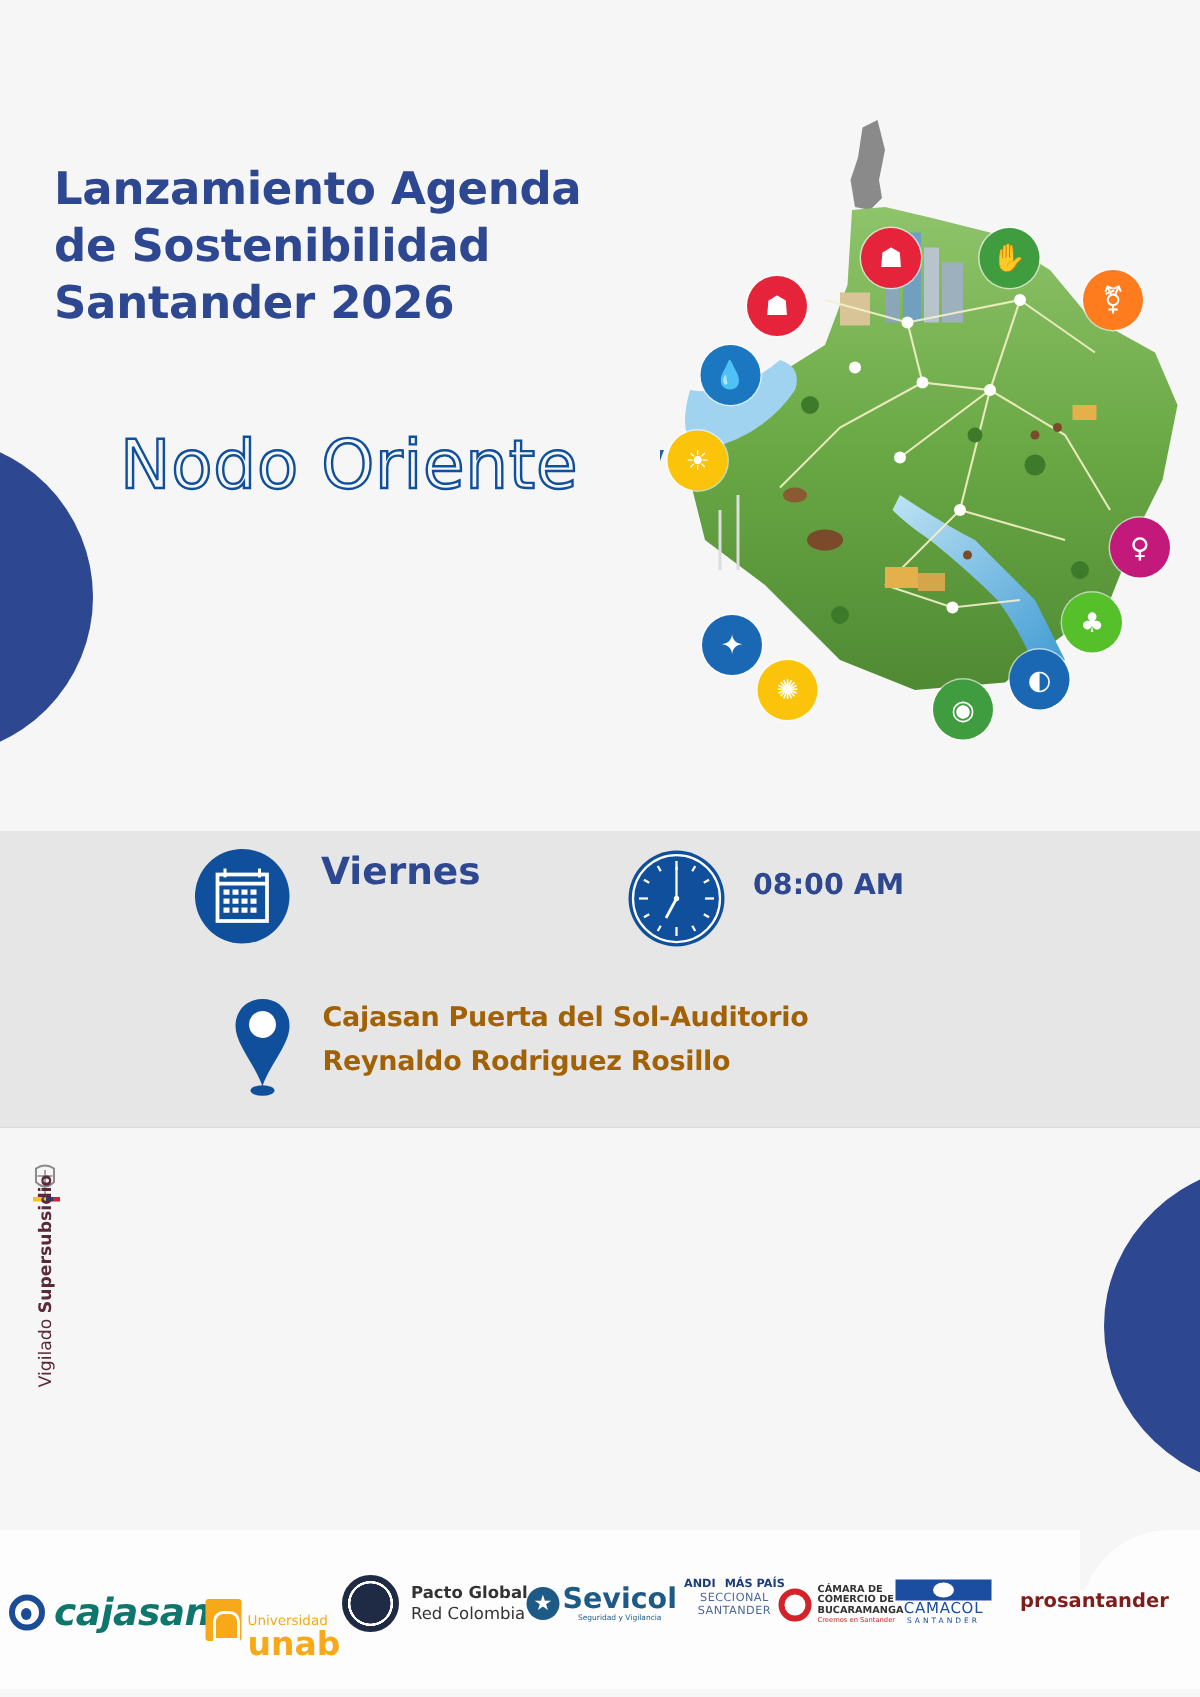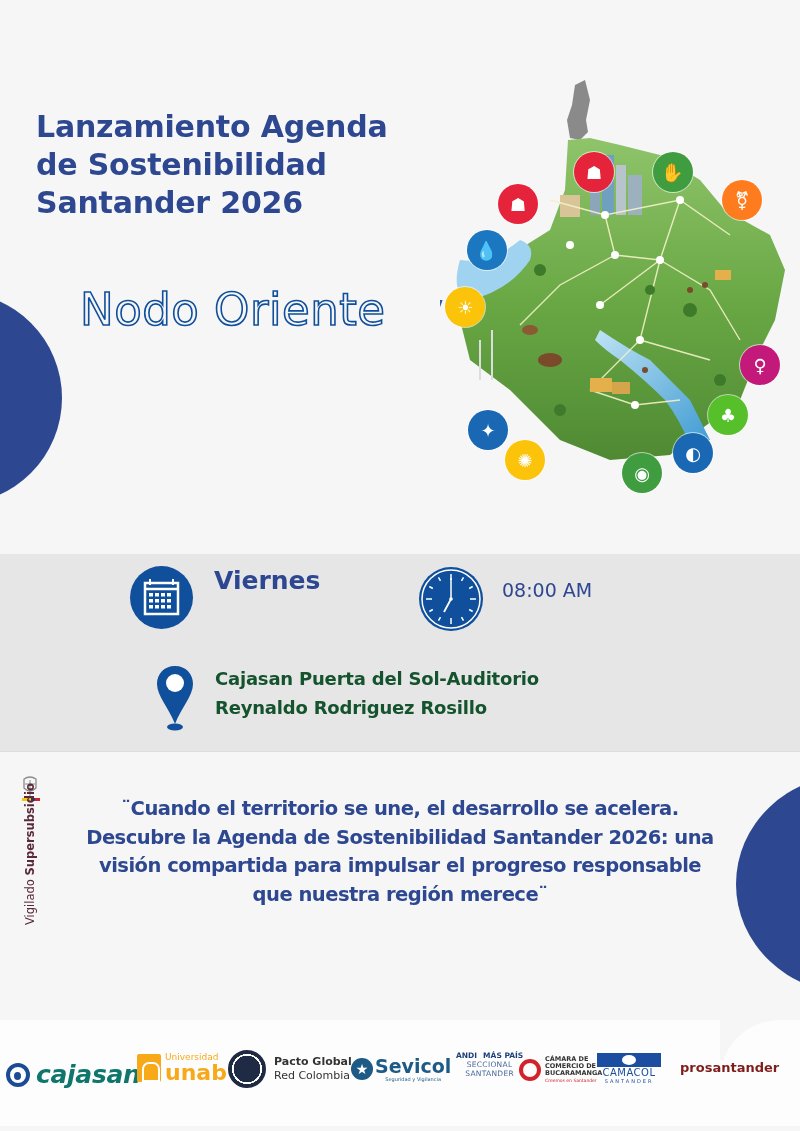--- a/index.html
+++ b/index.html
@@ -64,26 +64,26 @@
   }
   .date {
     position: absolute; left: 196px; top: 606px;
     font-weight: bold; font-size: 18px; color: #2d4791; letter-spacing: -0.3px;
   }
   .clock-icon {
     position: absolute; left: 418px; top: 566px; width: 66px; height: 66px;
   }
   .time {
     position: absolute; left: 502px; top: 579px;
-    font-weight: normal; font-size: 19px; color: #2d4791;
+    font-weight: bold; font-size: 19px; color: #2d4791;
   }
   .pin-icon { position: absolute; left: 155px; top: 664px; width: 40px; height: 68px; }
   .venue {
     position: absolute; left: 215px; top: 664px;
-    font-weight: bold; font-size: 18px; line-height: 29px; color: #14532d;
+    font-weight: bold; font-size: 18px; line-height: 29px; color: #a16207;
     letter-spacing: -0.2px;
   }
   .venue span { display: block; }
 
   
   .quote {
     position: absolute; left: 60px; top: 795px; width: 680px;
     text-align: center; font-weight: bold; font-size: 19.5px; line-height: 28.5px;
     color: #2d4791; letter-spacing: -0.5px;
   }
@@ -116,21 +116,21 @@
   }
   .logos { position: absolute; left: 0; top: 1040px; width: 800px; height: 60px; }
   .logo { position: absolute; display: flex; align-items: center; }
   .cajasan { left: 6px; top: 20px; color: #0f766e; font-size: 25px; font-weight: bold; font-style: italic; letter-spacing: -0.3px; }
   .cajasan .mark { width: 24px; height: 24px; border-radius: 50%; border: 4px solid #1c4b96; margin-right: 6px; position: relative; }
   .cajasan .mark::after { content: ""; position: absolute; left: 4px; top: 5px; width: 7px; height: 8px; background: #1c4b96; border-radius: 50%; }
   .unab { left: 137px; top: 12px; }
   .unab .box { width: 24px; height: 28px; background: #f8a91a; border-radius: 2px; margin-right: 4px; position: relative; }
   .unab .box::after { content: ""; position: absolute; left: 5px; top: 8px; width: 14px; height: 16px; border: 2px solid #fff; border-top-left-radius: 7px; border-top-right-radius: 7px; }
   .unab .txt { display: flex; flex-direction: column; color: #f8a91a; }
-  .unab .txt small { font-size: 9px; line-height: 10px; }
+  .unab .txt small { font-size: 9px; line-height: 10px; margin-top: 24px; }
   .unab .txt b { font-size: 22px; line-height: 22px; font-weight: bold; }
   .pacto { left: 228px; top: 10px; }
   .pacto .globe { width: 38px; height: 38px; border-radius: 50%; border: 2px solid #1f2a44; margin-right: 8px; background: radial-gradient(circle, #1f2a44 0 55%, #fff 56% 62%, #1f2a44 63%); }
   .pacto .txt { display: flex; flex-direction: column; font-size: 11px; line-height: 14px; color: #333; }
   .pacto .txt b { font-weight: bold; }
   .sevicol { left: 351px; top: 16px; }
   .sevicol .star { width: 22px; height: 22px; border-radius: 50%; background: #1d5a86; margin-right: 2px; color: #fff; font-size: 14px; display: flex; align-items: center; justify-content: center; }
   .sevicol .txt { display: flex; flex-direction: column; align-items: center; color: #1d5a86; justify-content: center; }
   .sevicol .txt b { font-size: 19px; line-height: 20px; font-weight: bold; }
   .sevicol .txt small { font-size: 5px; color: #1d5a86; }
@@ -323,26 +323,20 @@
       <line x1="9" y1="4" x2="9" y2="20" stroke="#8a8a8a" stroke-width="1"></line>
       <line x1="4" y1="8" x2="14" y2="8" stroke="#8a8a8a" stroke-width="1"></line>
     </svg>
   </div>
   <div class="vigilado-flag"></div>
   <div class="vigilado">
     <span>Vigilado</span>
     <b>Supersubsidio</b>
   </div>
 
-  <div class="quote">
-    <span>¨Cuando el territorio se une, el desarrollo se acelera.</span>
-    <span>Descubre la Agenda de Sostenibilidad Santander 2026: una</span>
-    <span>visión compartida para impulsar el progreso responsable</span>
-    <span>que nuestra región merece¨</span>
-  </div>
 
   <div class="footer"></div>
   <div class="footer-corner"></div>
 
   <div class="logos">
     <div class="logo cajasan">
       <span class="mark"></span>
       <span>cajasan</span>
     </div>
 

